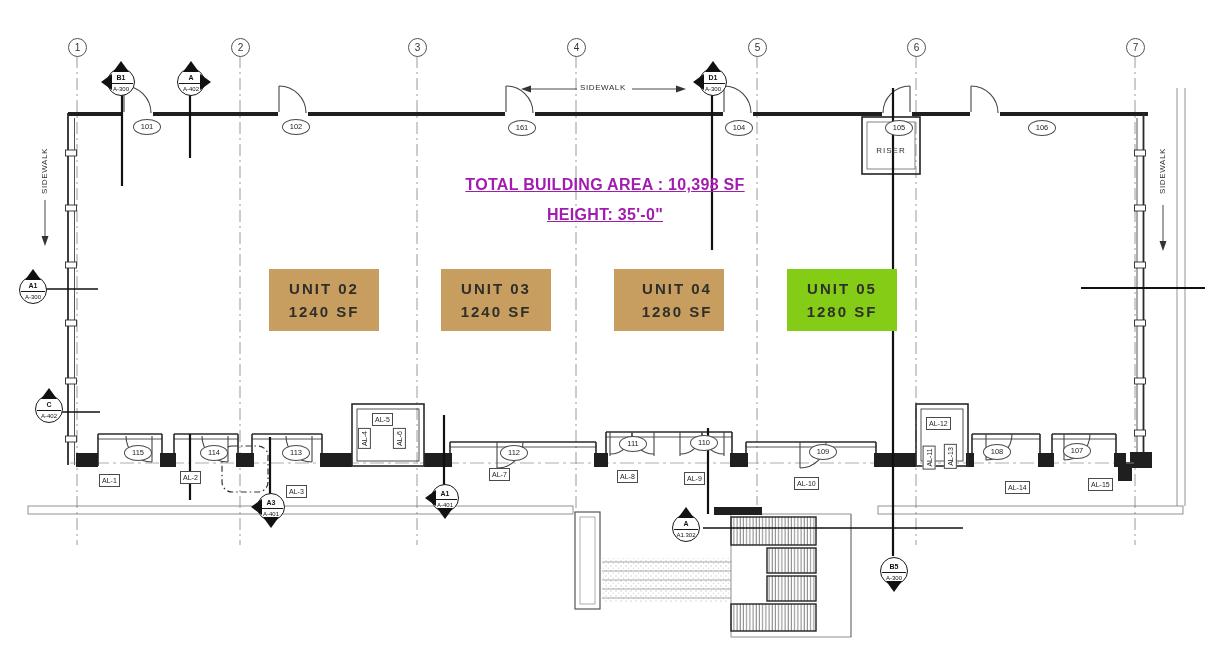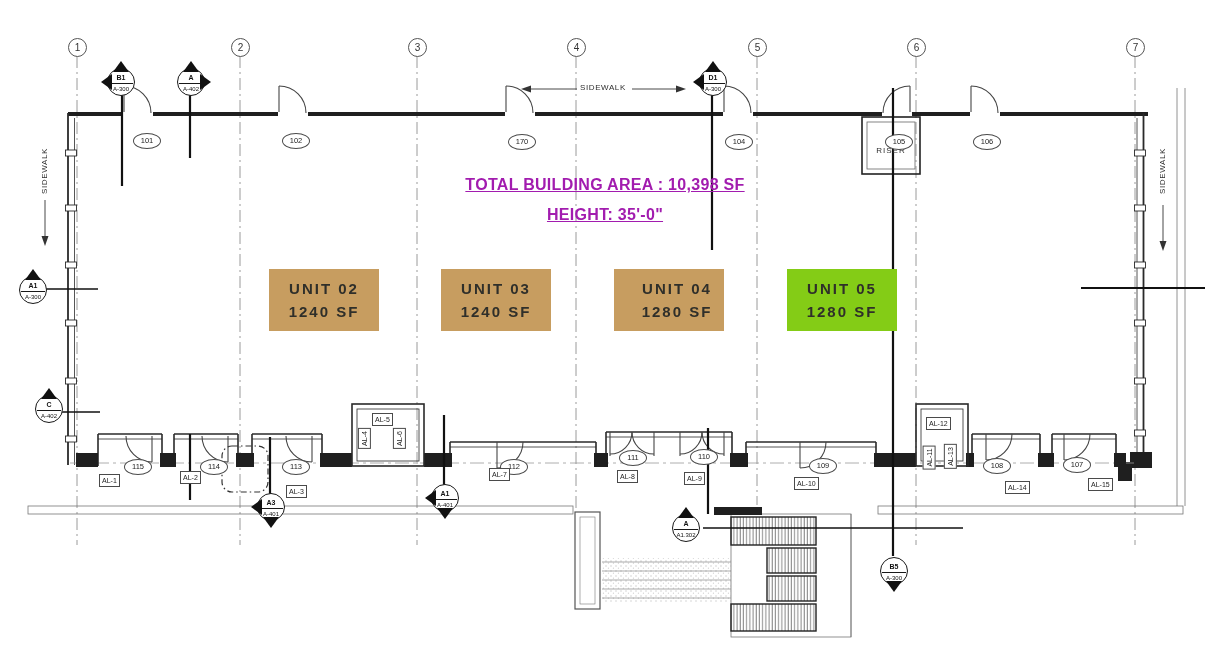--- a/index.html
+++ b/index.html
@@ -4,21 +4,21 @@
 <style>
   html,body{margin:0;padding:0;background:#fff;}
   #canvas{position:relative;width:1210px;height:667px;background:#fff;overflow:hidden;
           font-family:"Liberation Sans",sans-serif;color:#1f1f1f;}
   #linework{position:absolute;left:0;top:0;}
   
   .bubble{position:absolute;width:17px;height:17px;border:1px solid #555;border-radius:50%;
           background:#fff;font:10px/17px "Liberation Sans",sans-serif;text-align:center;color:#333;z-index:4;}
   
   .tag{position:absolute;width:26px;height:14px;border:1px solid #4a4a4a;border-radius:50%;
-       background:#fff;font:7.5px/13px "Liberation Sans",sans-serif;text-align:center;color:#222;z-index:4;margin-top:14px;}
+       background:#fff;font:7.5px/13px "Liberation Sans",sans-serif;text-align:center;color:#222;z-index:4;}
   
   .al{position:absolute;border:1px solid #4a4a4a;background:#fff;font:7px/9px "Liberation Sans",sans-serif;
       padding:1px 2px;color:#222;z-index:4;white-space:nowrap;}
   .al.v{transform:rotate(-90deg);transform-origin:center;}
   
   .marker{position:absolute;width:26px;height:26px;border:1.2px solid #181818;border-radius:50%;
           background:#fff;text-align:center;color:#111;z-index:5;}
   .marker .mt{display:block;font:bold 7px/1 "Liberation Sans",sans-serif;margin-top:5px;}
   .marker .mb{display:block;font:6px/1 "Liberation Sans",sans-serif;border-top:1px solid #181818;
               margin:2px 1px 0 1px;padding-top:2px;}
@@ -313,24 +313,24 @@
     <span>UNIT 04</span><br>
     <span>1280 SF</span>
   </div>
   <div class="unit" style="left: 787px; background: #84cc16;">
     <span>UNIT 05</span><br>
     <span>1280 SF</span>
   </div>
 
   <div class="tag" style="left:133px;top:119px">101</div>
   <div class="tag" style="left:282px;top:119px">102</div>
-  <div class="tag" style="left:508px;top:120px">170</div>
+  <div class="tag" style="left:508px;top:120px">161</div>
   <div class="tag" style="left:725px;top:120px">104</div>
   <div class="tag" style="left:885px;top:120px">105</div>
-  <div class="tag" style="left:973px;top:120px">106</div>
+  <div class="tag" style="left:1028px;top:120px">106</div>
   <div class="tag" style="left:124px;top:445px">115</div>
   <div class="tag" style="left:200px;top:445px">114</div>
   <div class="tag" style="left:282px;top:445px">113</div>
   <div class="tag" style="left:500px;top:445px">112</div>
   <div class="tag" style="left:619px;top:436px">111</div>
   <div class="tag" style="left:690px;top:435px">110</div>
   <div class="tag" style="left:809px;top:444px">109</div>
   <div class="tag" style="left:983px;top:444px">108</div>
   <div class="tag" style="left:1063px;top:443px">107</div>
 

